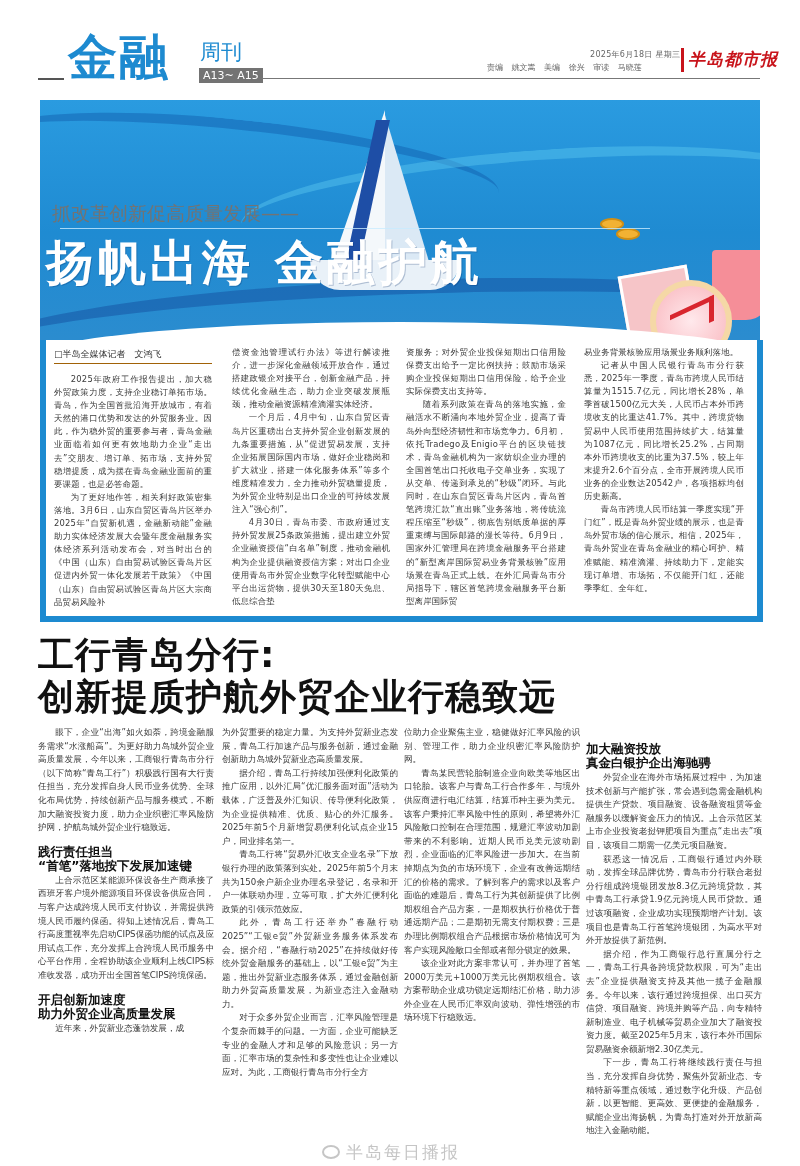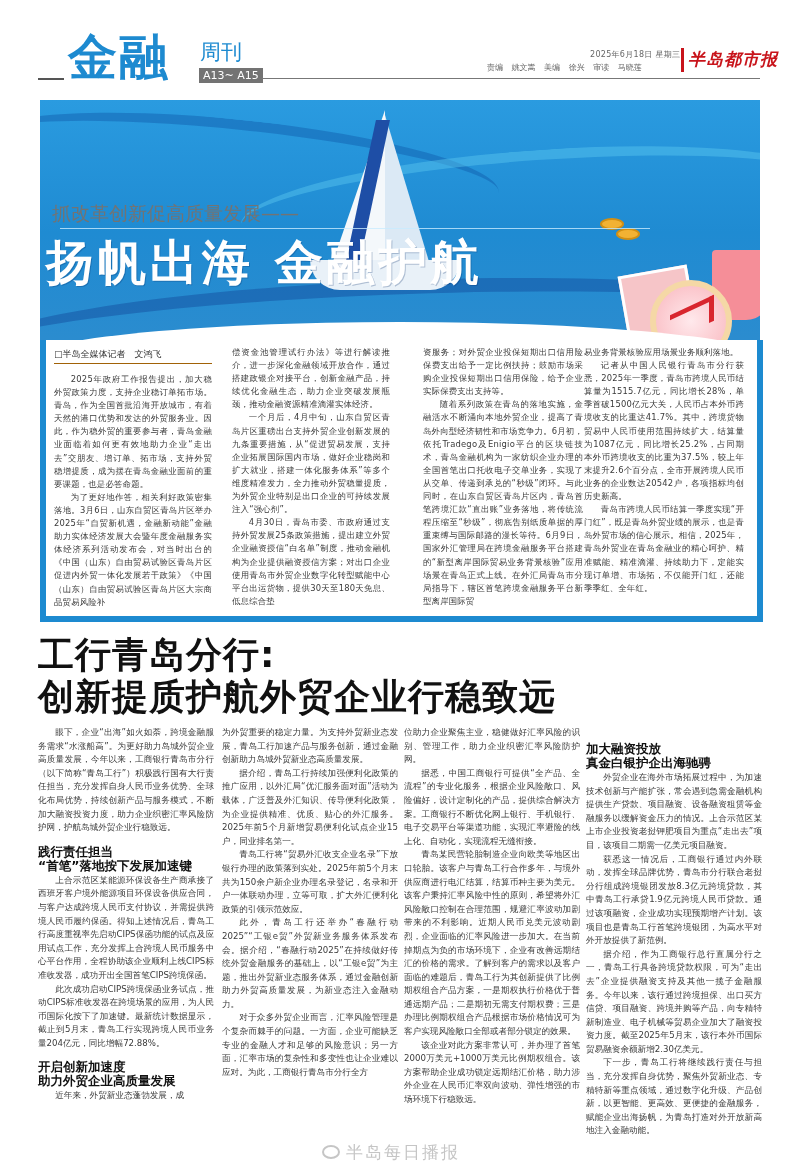--- a/index.html
+++ b/index.html
@@ -90,21 +90,21 @@
     font-size: 9px; color: #333; border-bottom: 1px solid #a16207; padding-bottom: 2px;
   }
   .col {
     position: absolute; font-size: 8.4px; line-height: 13.1px; color: #3a3a3a;
     text-align: justify; letter-spacing: 0.2px;
   }
   .col p { text-indent: 2em; }
   .col p.noindent { text-indent: 0; }
   .intro-col1 { left: 54px;  top: 373px; width: 158px; }
   .intro-col2 { left: 232px; top: 346px; width: 158px; }
-  .intro-col3 { left: 423px; top: 346px; width: 160px; }
+  .intro-col3 { left: 406px; top: 346px; width: 160px; }
   .intro-col4 { left: 584px; top: 346px; width: 160px; }
 
   
   .headline {
     position: absolute; left: 38px; top: 634px;
     font-size: 36px; font-weight: bold; color: #111; line-height: 42px; letter-spacing: 1px;
   }
 
   .body-col { position: absolute; font-size: 8.6px; line-height: 13.6px; color: #3a3a3a; text-align: justify; }
   .body-col p { text-indent: 2em; }
@@ -184,39 +184,37 @@
   <div>创新提质护航外贸企业行稳致远</div>
 </div>
 
 <div class="body-col body-c1">
   <p>眼下，企业“出海”如火如荼，跨境金融服务需求“水涨船高”。为更好助力岛城外贸企业高质量发展，今年以来，工商银行青岛市分行（以下简称“青岛工行”）积极践行国有大行责任担当，充分发挥自身人民币业务优势、全球化布局优势，持续创新产品与服务模式，不断加大融资投资力度，助力企业织密汇率风险防护网，护航岛城外贸企业行稳致远。</p>
   <div class="subhead">
     <div>践行责任担当</div>
     <div>“首笔”落地按下发展加速键</div>
   </div>
   <p>上合示范区某能源环保设备生产商承接了西班牙客户境外能源项目环保设备供应合同，与客户达成跨境人民币支付协议，并需提供跨境人民币履约保函。得知上述情况后，青岛工行高度重视率先启动CIPS保函功能的试点及应用试点工作，充分发挥上合跨境人民币服务中心平台作用，全程协助该企业顺利上线CIPS标准收发器，成功开出全国首笔CIPS跨境保函。</p>
-  <p>此次成功启动CIPS跨境保函业务试点，推动CIPS标准收发器在跨境场景的应用，为人民币国际化按下了加速键。最新统计数据显示，截止到5月末，青岛工行实现跨境人民币业务量204亿元，同比增幅72.88%。</p>
   <div class="subhead">
     <div>开启创新加速度</div>
     <div>助力外贸企业高质量发展</div>
   </div>
   <p>近年来，外贸新业态蓬勃发展，成</p>
 </div>
 
 <div class="body-col body-c2">
   <p class="noindent">为外贸重要的稳定力量。为支持外贸新业态发展，青岛工行加速产品与服务创新，通过金融创新助力岛城外贸新业态高质量发展。</p>
   <p>据介绍，青岛工行持续加强便利化政策的推广应用，以外汇局“优汇服务面对面”活动为载体，广泛普及外汇知识、传导便利化政策，为企业提供精准、优质、贴心的外汇服务。2025年前5个月新增贸易便利化试点企业15户，同业排名第一。</p>
   <p>青岛工行将“贸易外汇收支企业名录”下放银行办理的政策落到实处。2025年前5个月末共为150余户新企业办理名录登记，名录和开户一体联动办理，立等可取，扩大外汇便利化政策的引领示范效应。</p>
   <p>此外，青岛工行还举办“春融行动2025”“工银e贸”外贸新业务服务体系发布会。据介绍，“春融行动2025”在持续做好传统外贸金融服务的基础上，以“工银e贸”为主题，推出外贸新业态服务体系，通过金融创新助力外贸高质量发展，为新业态注入金融动力。</p>
   <p>对于众多外贸企业而言，汇率风险管理是个复杂而棘手的问题。一方面，企业可能缺乏专业的金融人才和足够的风险意识；另一方面，汇率市场的复杂性和多变性也让企业难以应对。为此，工商银行青岛市分行全方</p>
 </div>
 
 <div class="body-col body-c3">
   <p class="noindent">位助力企业聚焦主业，稳健做好汇率风险的识别、管理工作，助力企业织密汇率风险防护网。</p>
-  <p>据悉，中国工商银行可提供“全产品、全流程”的专业化服务，根据企业风险敞口、风险偏好，设计定制化的产品，提供综合解决方案。工商银行不断优化网上银行、手机银行、电子交易平台等渠道功能，实现汇率避险的线上化、自动化，实现流程无缝衔接。</p>
   <p>青岛某民营轮胎制造企业向欧美等地区出口轮胎。该客户与青岛工行合作多年，与境外供应商进行电汇结算，结算币种主要为美元。该客户秉持汇率风险中性的原则，希望将外汇风险敞口控制在合理范围，规避汇率波动加剧带来的不利影响。近期人民币兑美元波动剧烈，企业面临的汇率风险进一步加大。在当前掉期点为负的市场环境下，企业有改善远期结汇的价格的需求。了解到客户的需求以及客户面临的难题后，青岛工行为其创新提供了比例期权组合产品方案，一是期权执行价格优于普通远期产品；二是期初无需支付期权费；三是办理比例期权组合产品根据市场价格情况可为客户实现风险敞口全部或者部分锁定的效果。</p>
   <p>该企业对此方案非常认可，并办理了首笔2000万美元+1000万美元比例期权组合。该方案帮助企业成功锁定远期结汇价格，助力涉外企业在人民币汇率双向波动、弹性增强的市场环境下行稳致远。</p>
 </div>
 
 <div class="body-col body-c4">
   <div class="subhead first">
     <div>加大融资投放</div>
     <div>真金白银护企出海驰骋</div>
   </div>
   <p>外贸企业在海外市场拓展过程中，为加速技术创新与产能扩张，常会遇到急需金融机构提供生产贷款、项目融资、设备融资租赁等金融服务以缓解资金压力的情况。上合示范区某上市企业投资老挝钾肥项目为重点“走出去”项目，该项目二期需一亿美元项目融资。</p>

